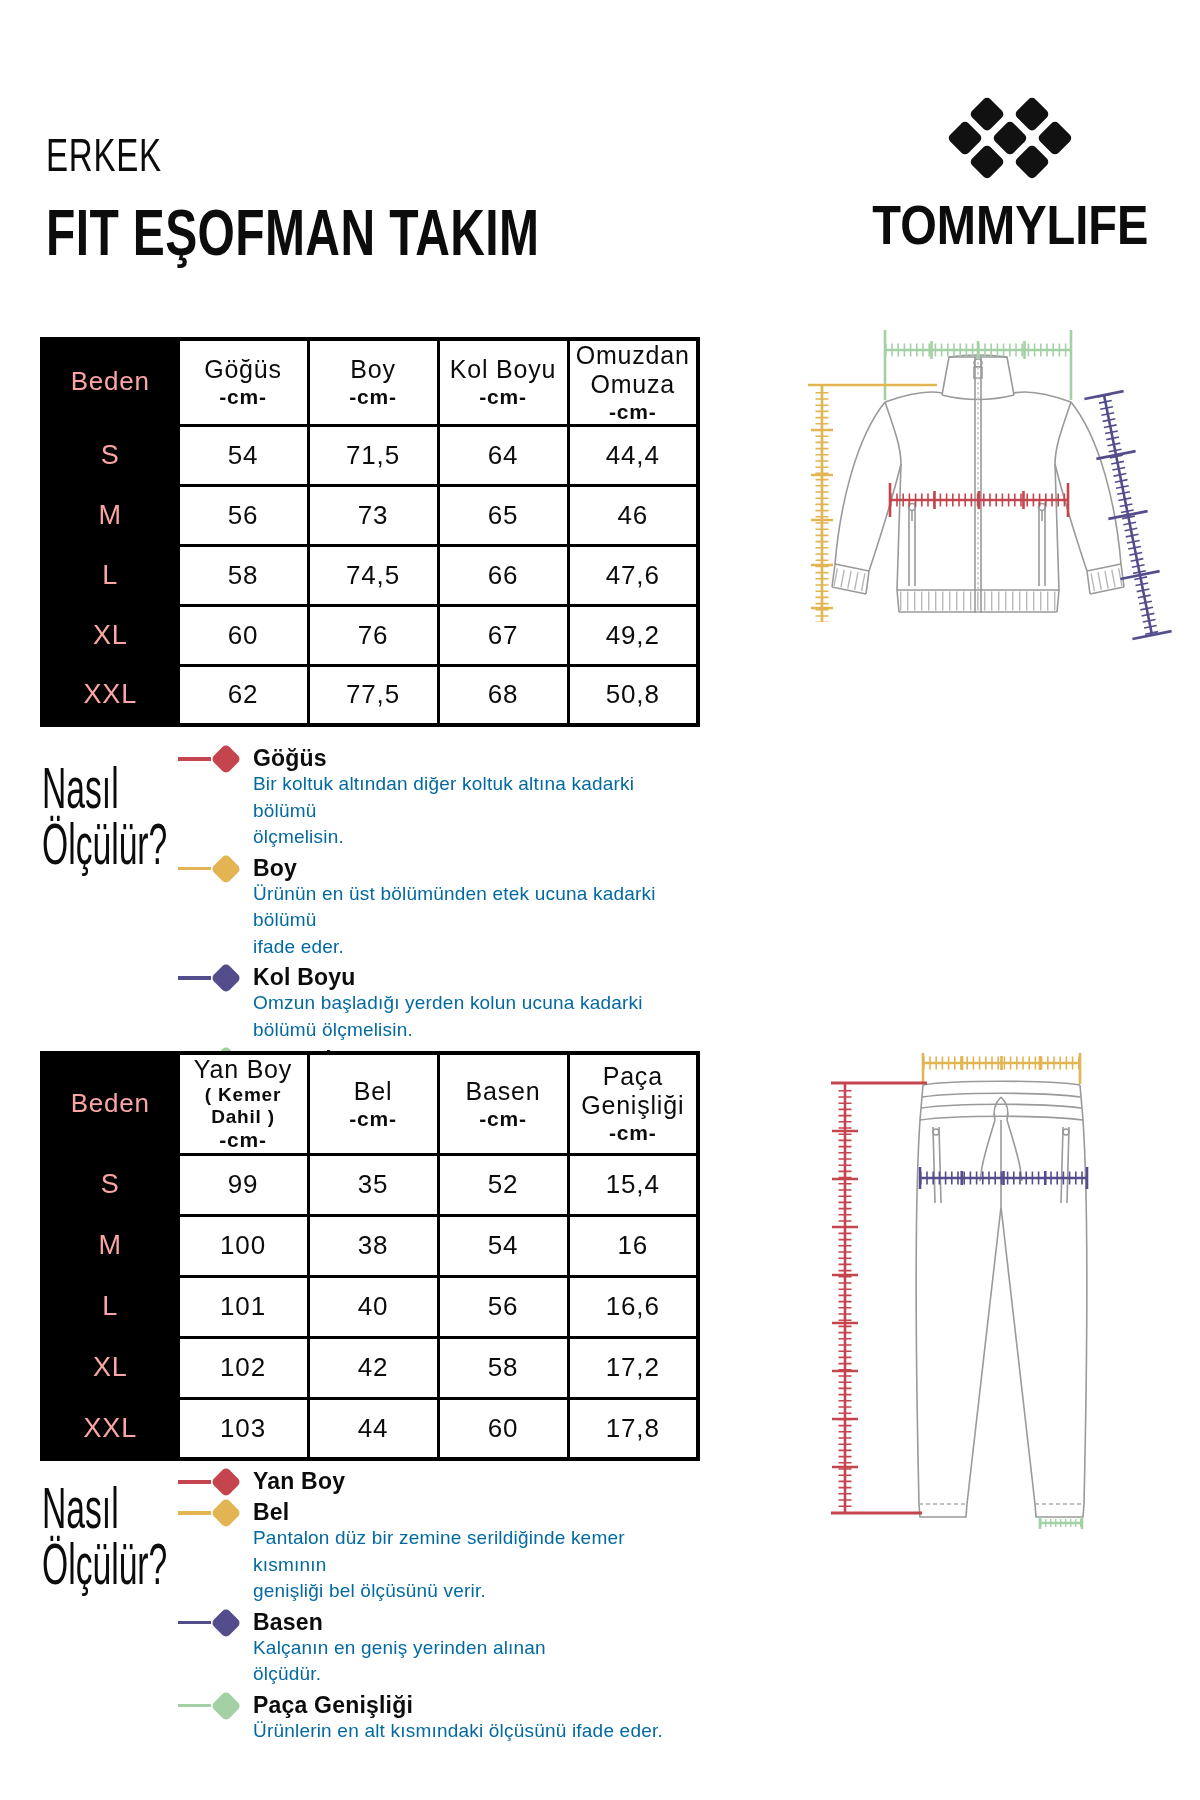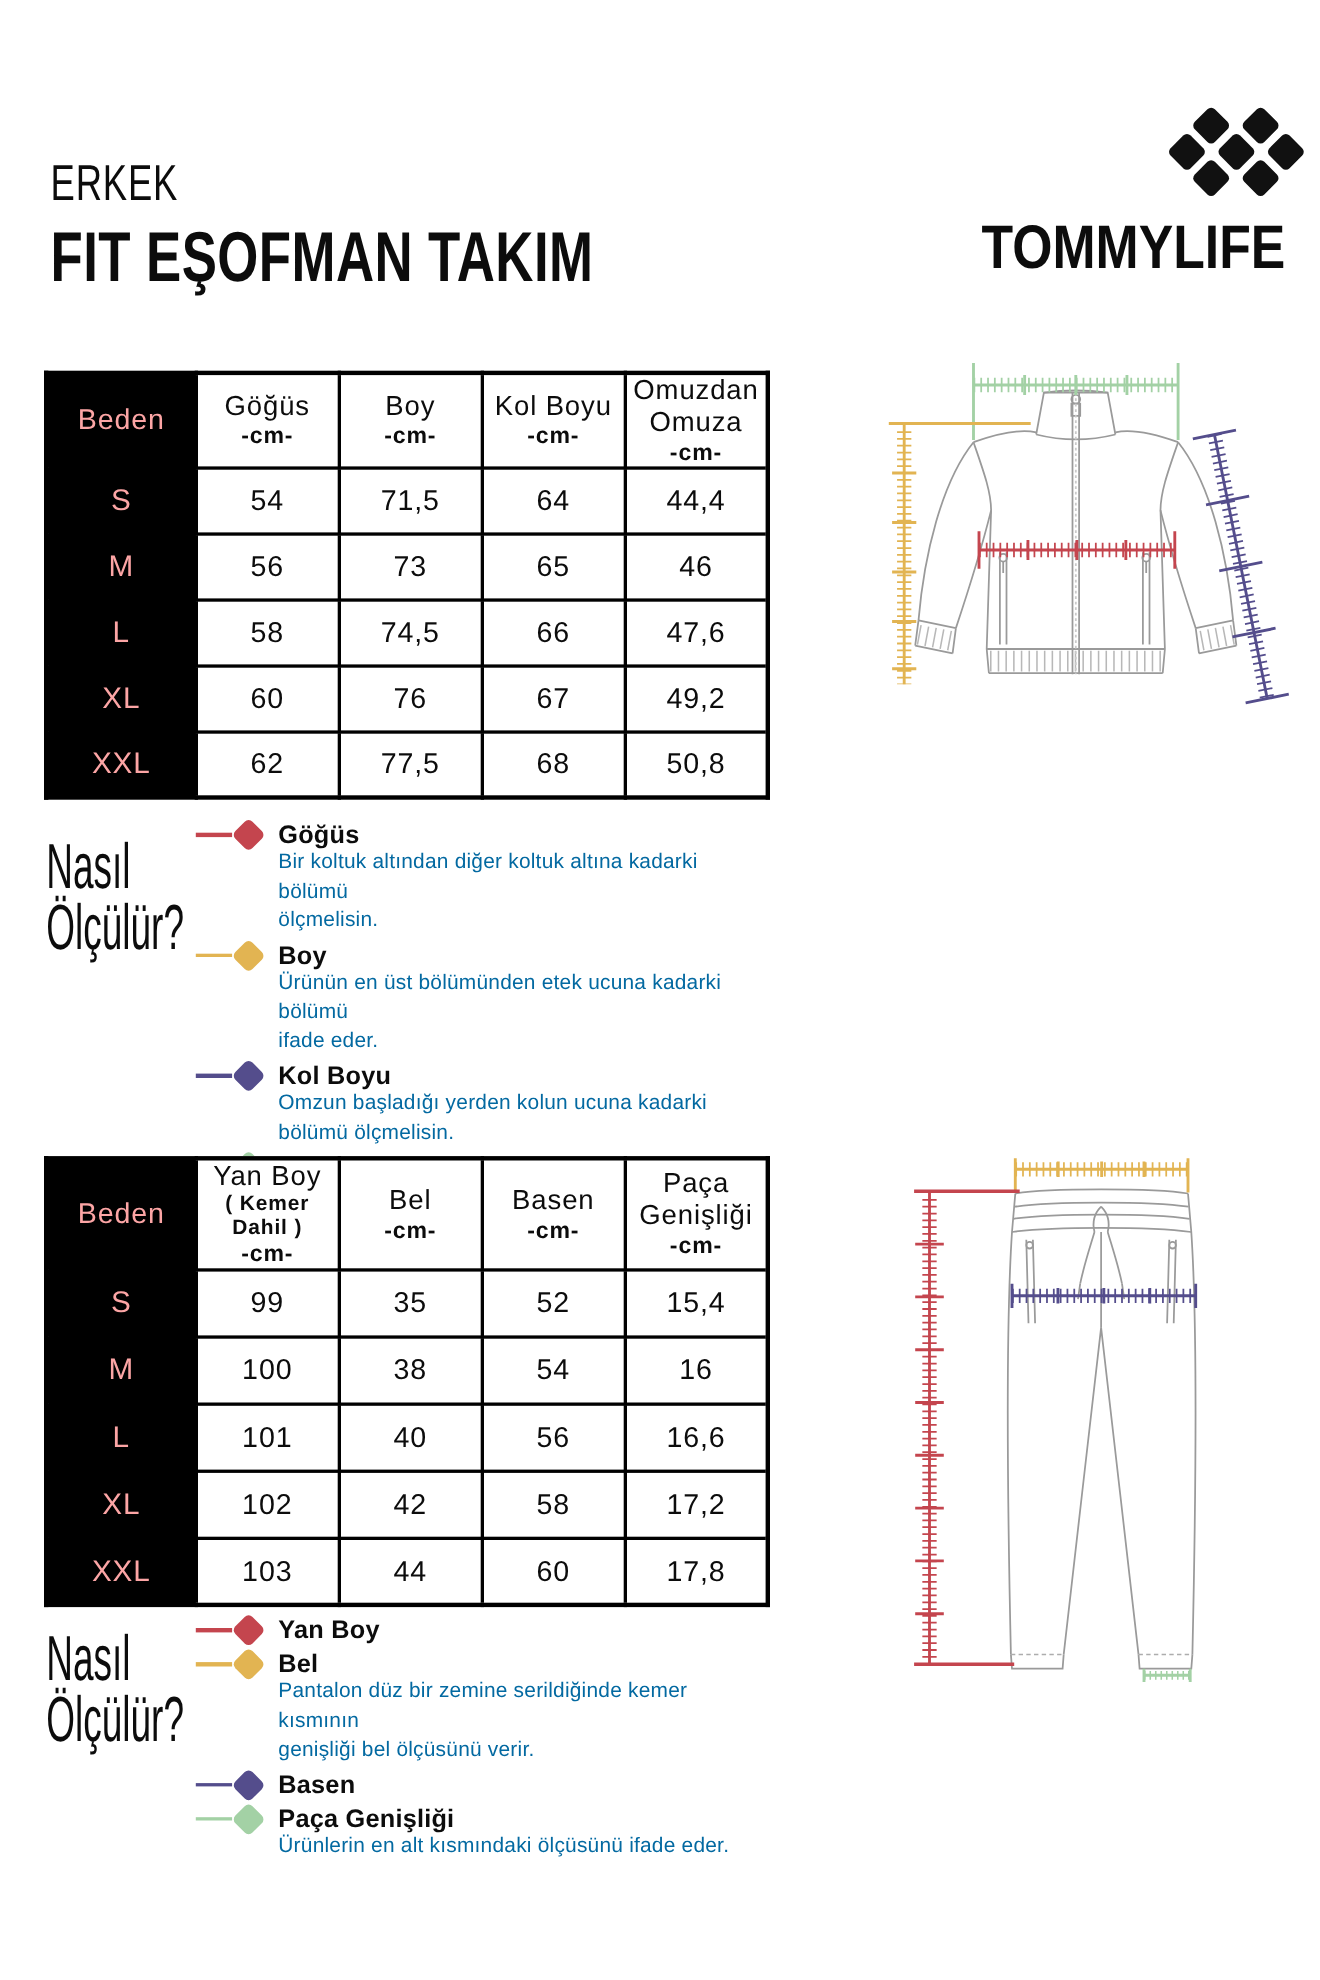--- a/index.html
+++ b/index.html
@@ -1,29 +1,29 @@
 <!DOCTYPE html>
 <html><head>
 <meta charset="utf-8">
 <style>
   html,body { margin:0; padding:0; background:#fff; }
   .page { position:relative; width:1200px; height:1800px; background:#fff; overflow:hidden;
           font-family:"Liberation Sans", sans-serif; color:#0c0c0c; }
 
   
   .category { position:absolute; left:46px; top:132px; font-size:46px; font-weight:400;
-              letter-spacing:1px; line-height:1; white-space:nowrap;margin-top:11px; }
+              letter-spacing:1px; line-height:1; white-space:nowrap; }
   .title    { position:absolute; left:46px; top:201px; font-size:64px; font-weight:800;
               letter-spacing:0.5px; line-height:1; white-space:nowrap; }
   .sq       { display:inline-block; transform-origin:left center; }
   .category .sq { transform:scaleX(0.72); }
   .title    .sq { transform:scaleX(0.75); }
 
   .logo { position:absolute; left:870px; top:95px; width:280px; display:flex;
-          flex-direction:column; align-items:flex-end;margin-left:45px; }
+          flex-direction:column; align-items:center; }
   .logo-name { font-size:56px; font-weight:800; line-height:1; margin-top:14px; white-space:nowrap; }
   .logo-name .sq { transform:scaleX(0.84); transform-origin:center; }
 
   
   .size-table { position:absolute; left:40px; width:660px; border-collapse:collapse;
                 table-layout:fixed; background:#fff; letter-spacing:0.8px; }
   .t-jacket { top:337px; }
   .t-pants  { top:1051px; }
   .size-table col.c0 { width:136px; }
   .size-table th, .size-table td { border:3px solid #000; text-align:center; vertical-align:middle; padding:0; }
@@ -415,20 +415,22 @@
 genişliği bel ölçüsünü verir.</div>
         </div>
     </div>
     <div class="legend-item">
       <div class="legend-marker mk-purple">
           <span class="marker-line"></span>
           <span class="marker-diamond"></span>
         </div>
       <div class="legend-text">
           <div class="legend-title">Basen</div>
+          <div class="legend-desc">Kalçanın en geniş yerinden alınan
+ölçüdür.</div>
         </div>
     </div>
     <div class="legend-item">
       <div class="legend-marker mk-green">
           <span class="marker-line"></span>
           <span class="marker-diamond"></span>
         </div>
       <div class="legend-text">
           <div class="legend-title">Paça Genişliği</div>
           <div class="legend-desc">Ürünlerin en alt kısmındaki ölçüsünü ifade eder.</div>

